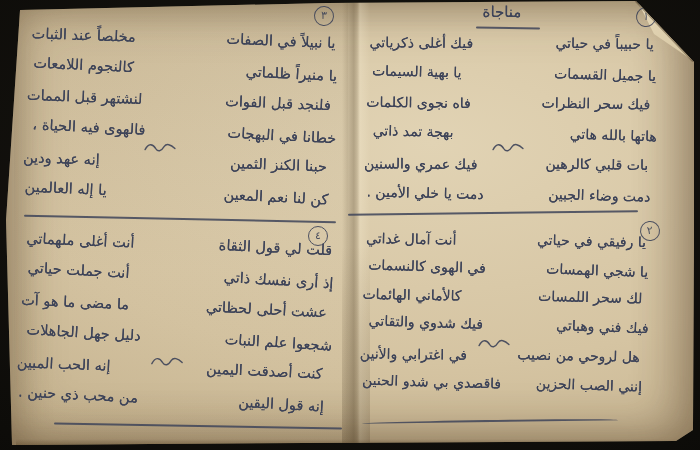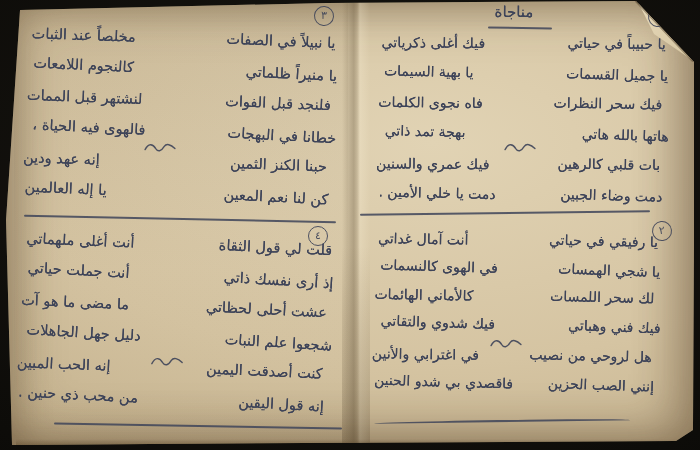--- a/index.html
+++ b/index.html
@@ -21,21 +21,21 @@
   .flap{position:absolute;left:600px;top:0;width:92px;height:66px;
         background:linear-gradient(135deg, var(--flap,#e6d9ba) 20%, #d8c8a4 85%);
         clip-path:polygon(32px 2px,86px 60px,48px 34px);}
   .flap-seam{position:absolute;left:630px;top:0;width:84px;height:2px;
              background:rgba(70,52,30,.42);transform:rotate(46.5deg);transform-origin:0 0;border-radius:2px;}
   .stack-edge{position:absolute;left:10px;bottom:0;width:670px;height:7px;
               background:linear-gradient(180deg, rgba(120,98,66,0) 0%, rgba(100,80,50,.45) 80%, rgba(60,45,28,.55) 100%);}
   
   .page{position:absolute;top:0;height:446px;direction:rtl;color:var(--ink,#3e4459);}
   .page-left{left:8px;width:334px;background:linear-gradient(180deg, rgba(105,85,55,.10), rgba(105,85,55,.02) 60%);}
-  .page-right{left:348px;width:336px;}
+  .page-right{left:336px;width:336px;}
   
   .title{position:absolute;top:3px;left:0;width:100%;text-align:center;
          font-size:15px;letter-spacing:0;transform:translateX(-8px) rotate(.5deg);
          text-shadow:0 0 .5px currentColor;}
   .rule{position:absolute;height:2px;background:var(--ink,#3e4459);opacity:.85;border-radius:2px;}
   .title-rule{left:134px;top:27px;width:64px;height:1.6px;transform:rotate(.8deg);}
   .stanza-num{position:absolute;width:18px;height:18px;border:1.4px solid var(--ink,#3e4459);
               border-radius:50%;font-size:11px;line-height:17px;text-align:center;opacity:.9;}
   .c1{left:294px;top:7px;transform:rotate(8deg);}
   .c2{left:298px;top:221px;transform:rotate(-6deg);}

